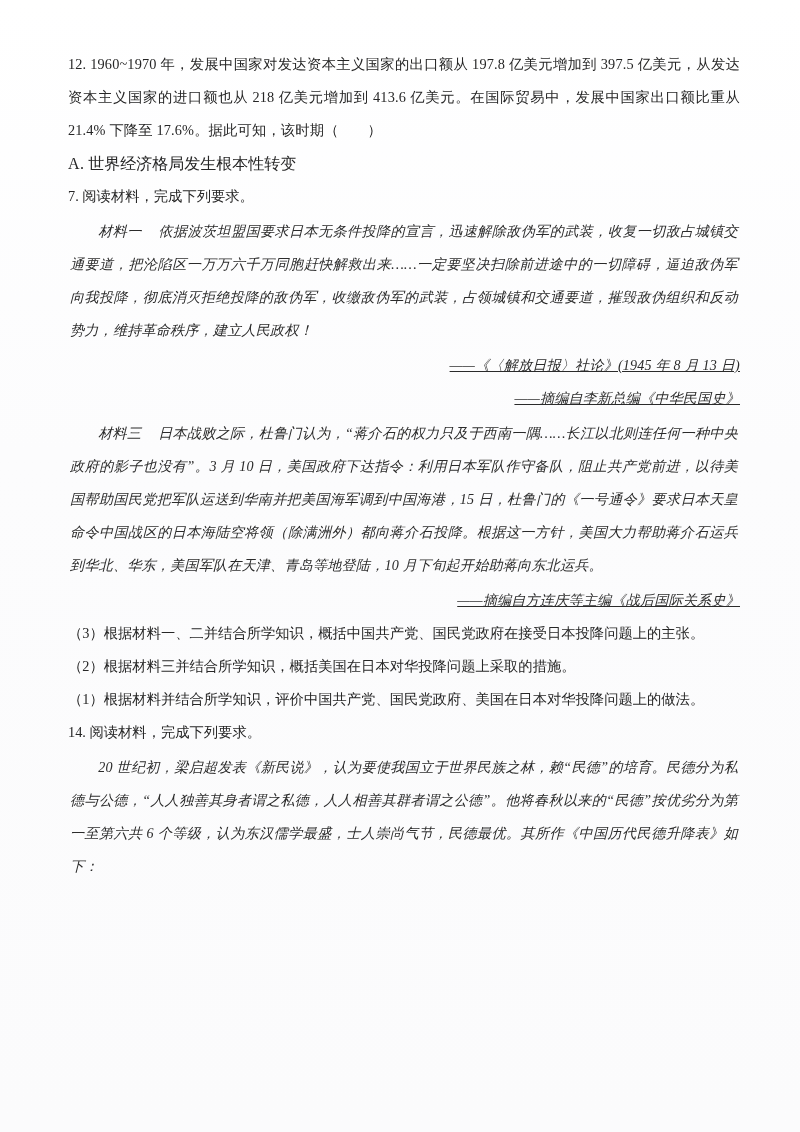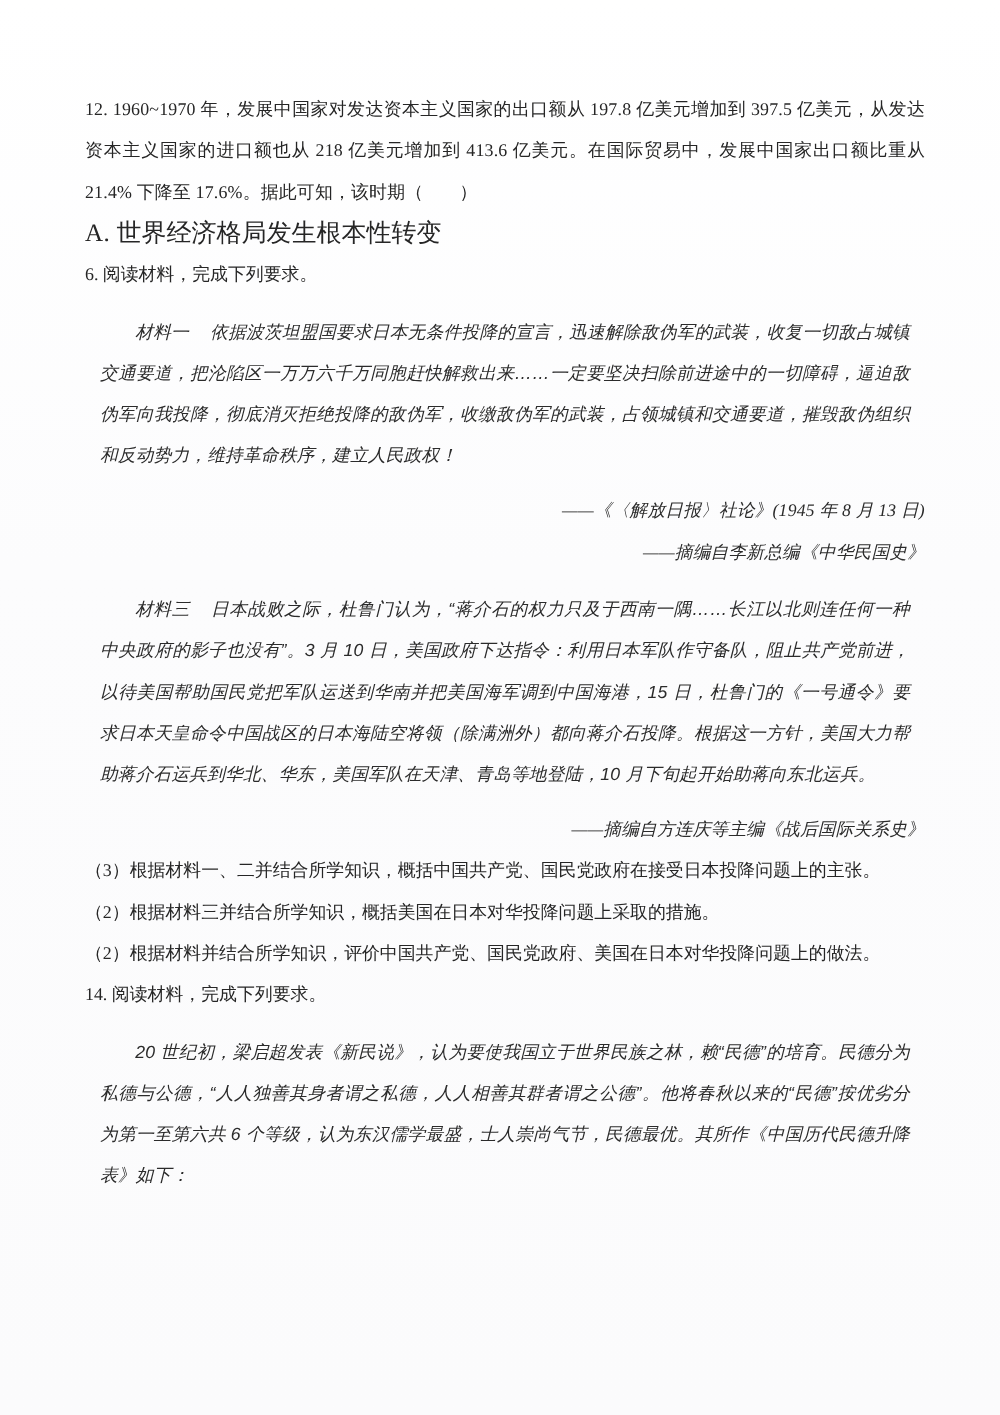--- a/index.html
+++ b/index.html
@@ -13,21 +13,21 @@
     font-family: "Liberation Serif", "DejaVu Serif", serif;
     color: #1a1a1a;
     overflow: hidden;
   }
   .page {
     position: relative;
     width: 800px;
     height: 1132px;
     background: #f0abfc;
     box-sizing: border-box;
-    padding: 72px 60px 0 68px;
+    padding: 48px 60px 0 68px;
   }
   
   .page::before {
     content: "";
     position: absolute;
     left: 0; top: 0; right: 0; bottom: 0;
     background:
       linear-gradient(180deg, #ffffff 0%, #fcfcfd 40%, #fbfbfc 100%);
     pointer-events: none;
     z-index: 0;
@@ -58,58 +58,59 @@
     margin: 0;
   }
 
   
   .options {
     margin: 0;
   }
   .opt-row {
     display: flex;
     line-height: 33px;
-    font-size: 20px;
+    font-size: 16px;
     color: #262626;
   }
   .opt {
     flex: 0 0 50%;
     white-space: nowrap;
   }
   .opt-label {
     letter-spacing: 0.4px;
   }
 
   
   .material {
     font-size: 14.1px;
     line-height: 33px;
     text-align: justify;
     text-justify: inter-ideograph;
     color: #2b2b2b;
-    margin: 12px;
-    font-family: Liberation Sans, sans-serif;
+    margin: 2px;
+    font-family: Liberation Serif, serif;
     font-style: italic;
     letter-spacing: 0.2px;
   }
   .material.first-line {
     text-indent: 2em;
   }
   .material .mat-tag {
     font-style: italic;
     padding-right: 1.2em;
   }
   .source {
     font-size: 14.1px;
     line-height: 33px;
     text-align: right;
     color: #2b2b2b;
     font-style: italic;
     margin: 0;
     letter-spacing: 0.2px;
+    text-decoration: underline;
   }
   .subq {
     font-size: 14.3px;
     line-height: 33px;
     color: #262626;
     margin: 0;
     text-align: justify;
   }
 </style>
 </head>
@@ -124,36 +125,36 @@
       <div class="opt-row">
         <div class="opt">
           <span class="opt-label">A.</span>
           <span>世界经济格局发生根本性转变</span>
         </div>
       </div>
       <div class="opt-row">
       </div>
     </div>
 
-    <p class="q-heading">6. 阅读材料，完成下列要求。</p>
+    <p class="q-heading">7. 阅读材料，完成下列要求。</p>
 
     <p class="material first-line">
       <span class="mat-tag">材料一</span><span>依据波茨坦盟国要求日本无条件投降的宣言，迅速解除敌伪军的武装，收复一切敌占城镇交通要道，把沦陷区一万万六千万同胞赶快解救出来……一定要坚决扫除前进途中的一切障碍，逼迫敌伪军向我投降，彻底消灭拒绝投降的敌伪军，收缴敌伪军的武装，占领城镇和交通要道，摧毁敌伪组织和反动势力，维持革命秩序，建立人民政权！</span>
     </p>
     <p class="source">——《〈解放日报〉社论》(1945 年 8 月 13 日)</p>
 
     <p class="source">——摘编自李新总编《中华民国史》</p>
 
     <p class="material first-line">
       <span class="mat-tag">材料三</span><span>日本战败之际，杜鲁门认为，“蒋介石的权力只及于西南一隅……长江以北则连任何一种中央政府的影子也没有”。3 月 10 日，美国政府下达指令：利用日本军队作守备队，阻止共产党前进，以待美国帮助国民党把军队运送到华南并把美国海军调到中国海港，15 日，杜鲁门的《一号通令》要求日本天皇命令中国战区的日本海陆空将领（除满洲外）都向蒋介石投降。根据这一方针，美国大力帮助蒋介石运兵到华北、华东，美国军队在天津、青岛等地登陆，10 月下旬起开始助蒋向东北运兵。</span>
     </p>
     <p class="source">——摘编自方连庆等主编《战后国际关系史》</p>
 
     <p class="subq">（3）根据材料一、二并结合所学知识，概括中国共产党、国民党政府在接受日本投降问题上的主张。</p>
     <p class="subq">（2）根据材料三并结合所学知识，概括美国在日本对华投降问题上采取的措施。</p>
-    <p class="subq">（2）根据材料并结合所学知识，评价中国共产党、国民党政府、美国在日本对华投降问题上的做法。</p>
+    <p class="subq">（1）根据材料并结合所学知识，评价中国共产党、国民党政府、美国在日本对华投降问题上的做法。</p>
 
     <p class="q-heading">14. 阅读材料，完成下列要求。</p>
 
     <p class="material first-line">20 世纪初，梁启超发表《新民说》，认为要使我国立于世界民族之林，赖“民德”的培育。民德分为私德与公德，“人人独善其身者谓之私德，人人相善其群者谓之公德”。他将春秋以来的“民德”按优劣分为第一至第六共 6 个等级，认为东汉儒学最盛，士人崇尚气节，民德最优。其所作《中国历代民德升降表》如下：</p>
 
   </div>
 </div>
 
 </body></html>

